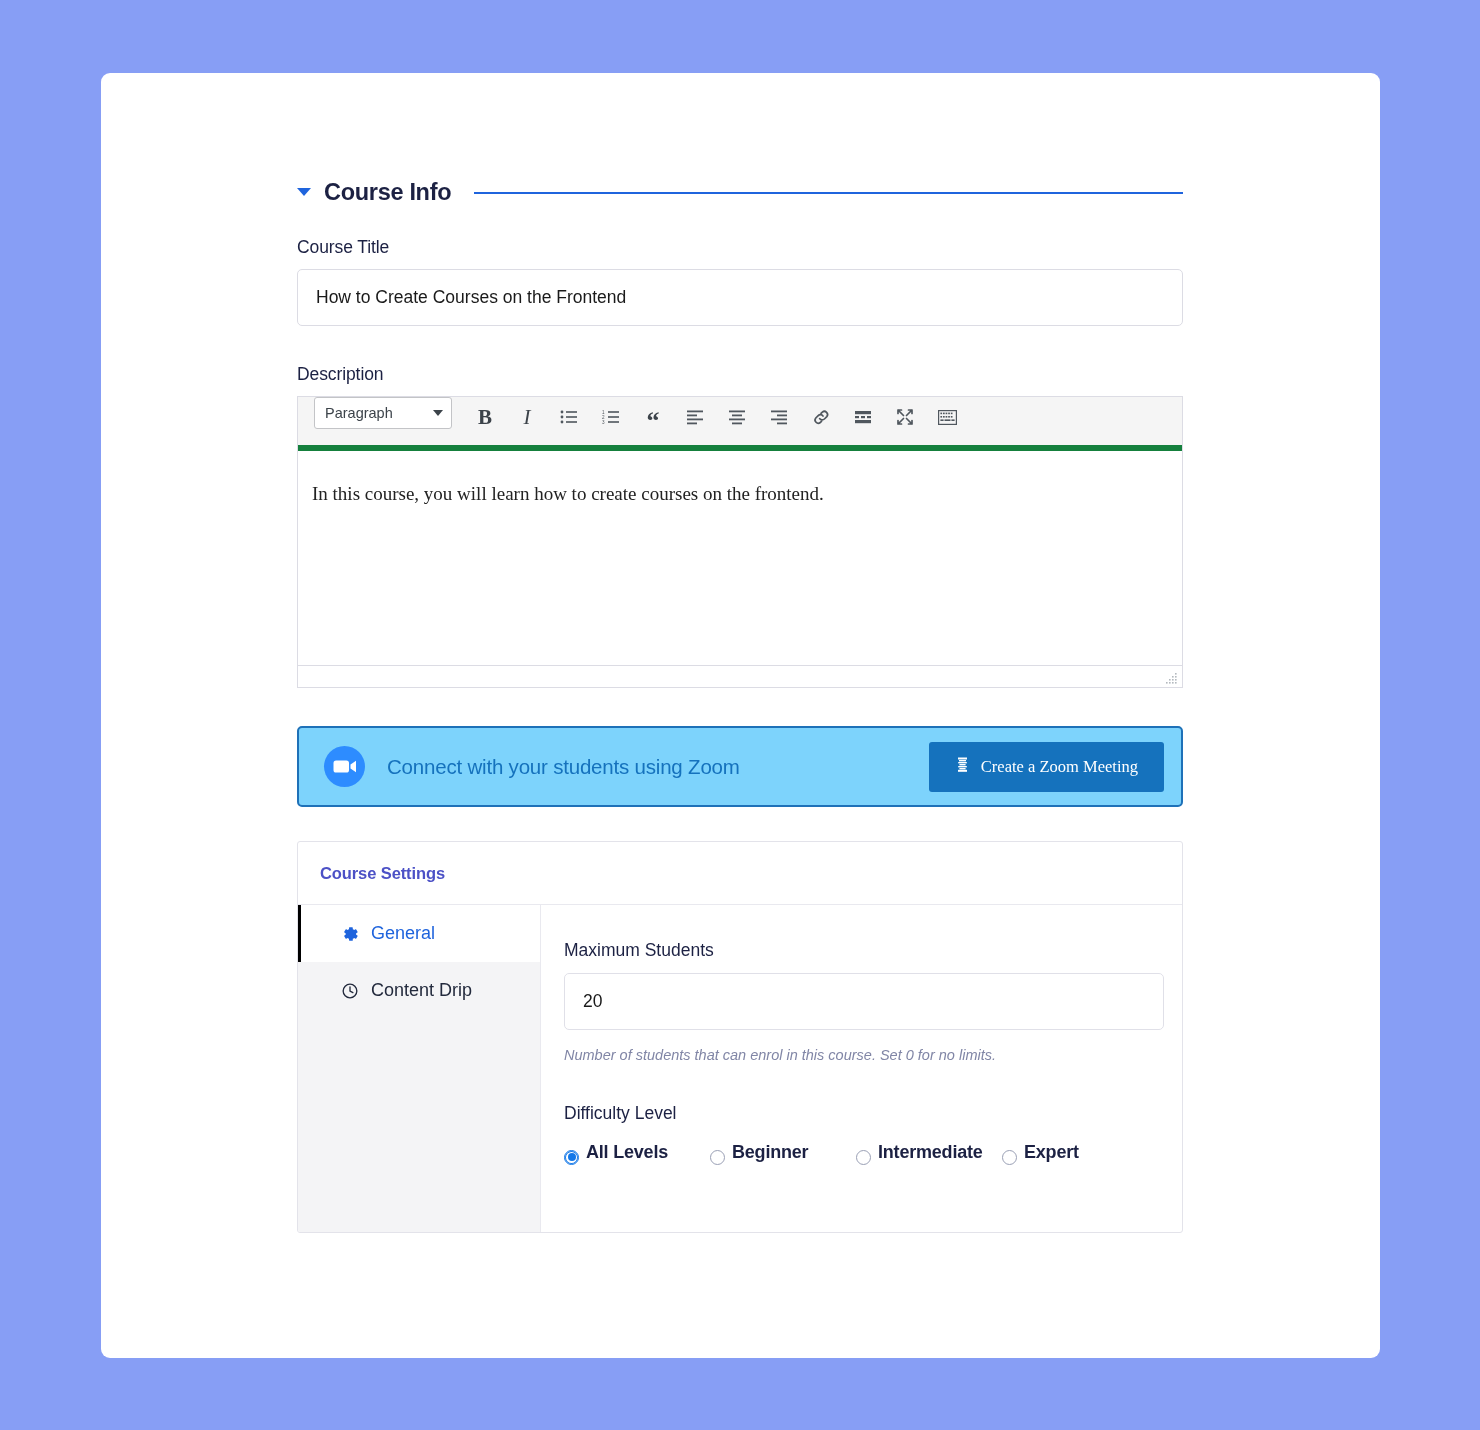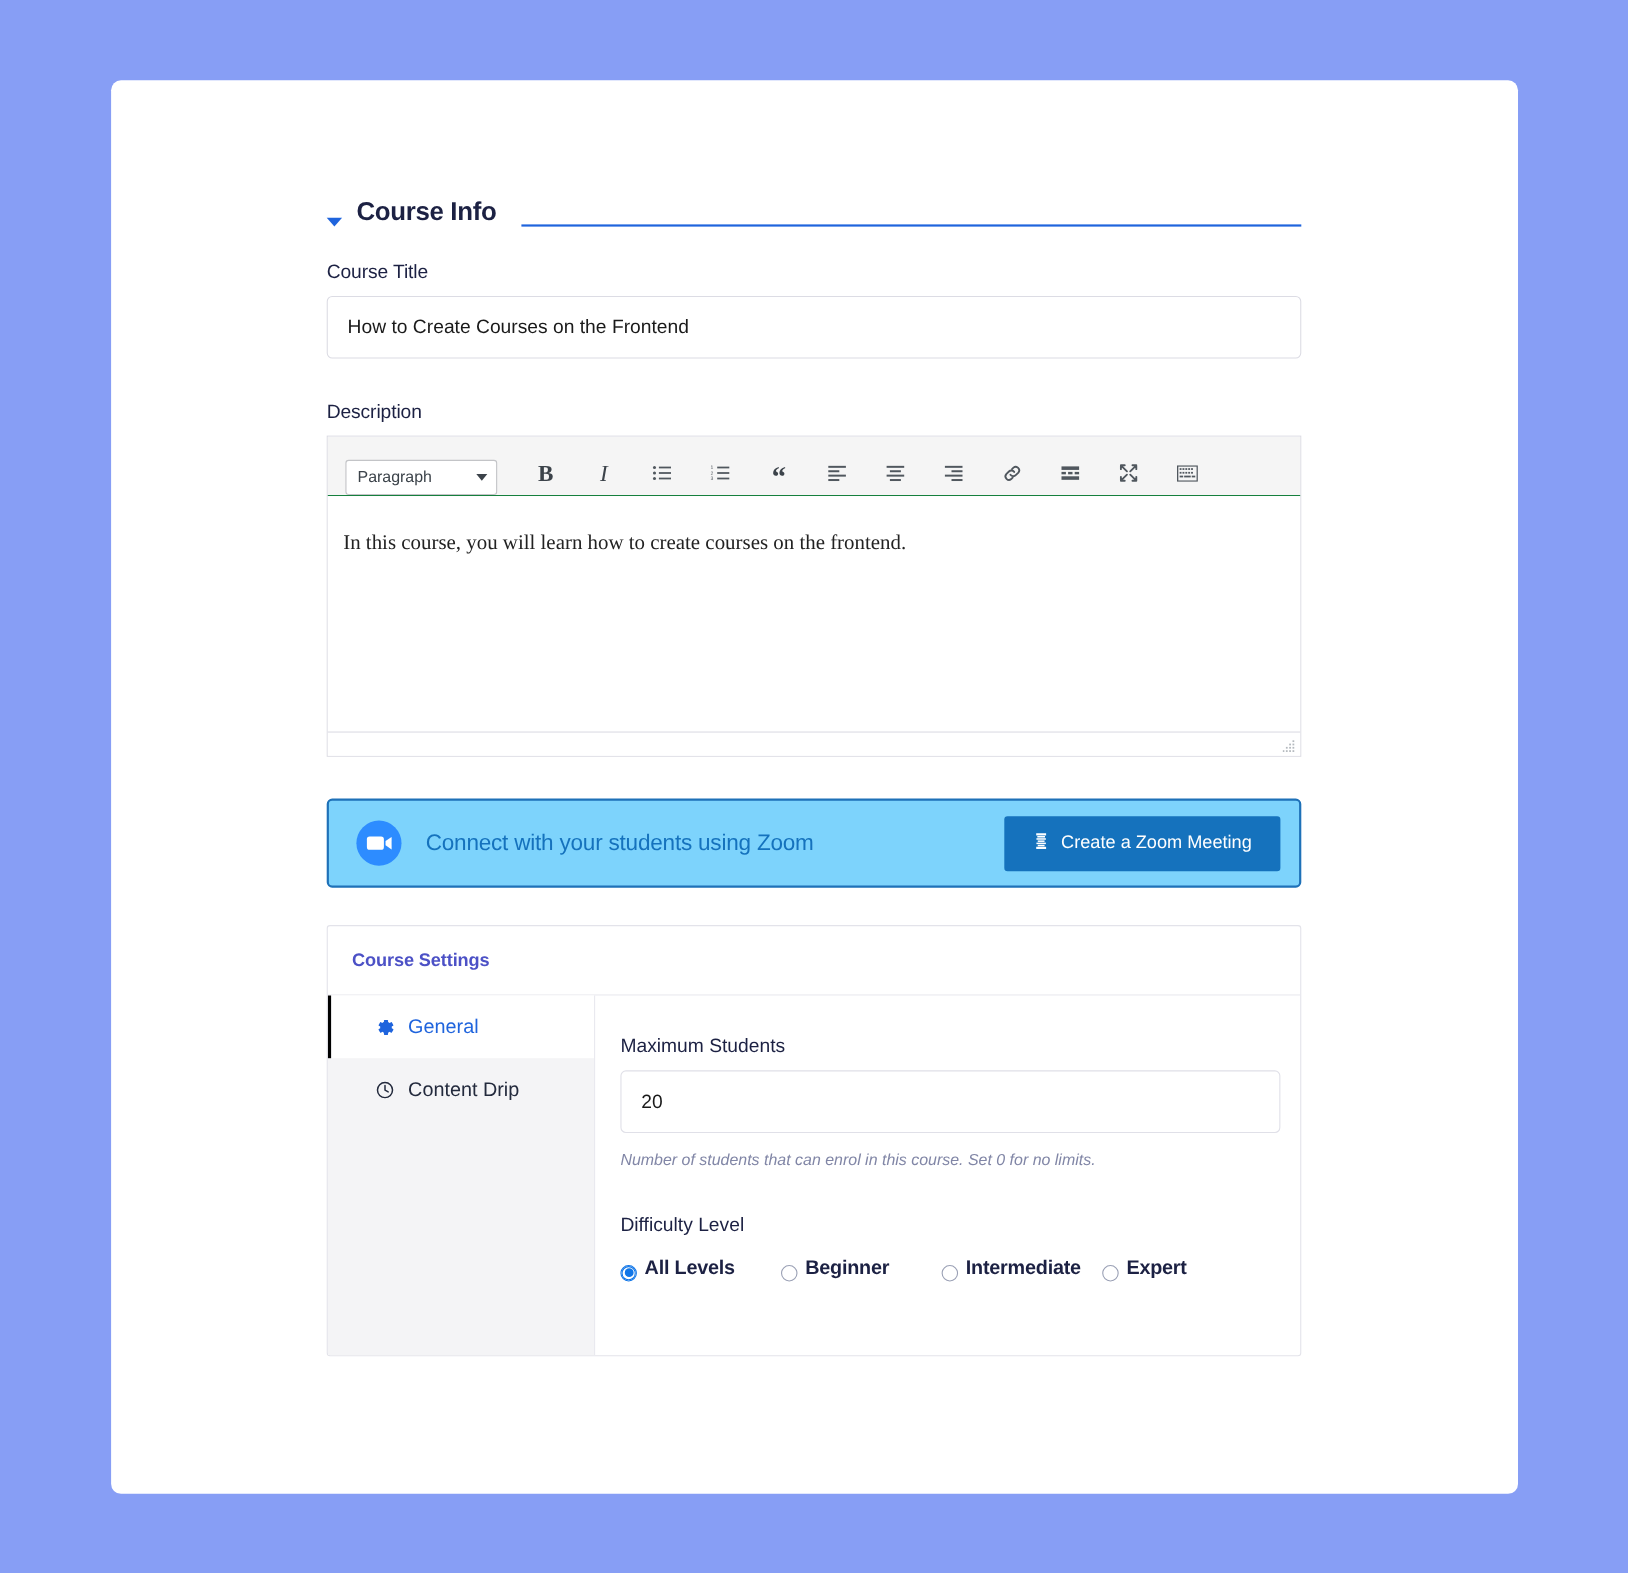--- a/index.html
+++ b/index.html
@@ -21,21 +21,21 @@
 
   .content {
     position: absolute;
     left: 196px; top: 105px;
     width: 886px;
   }
 
   
   .section-head {
     display: flex;
-    align-items: flex-end;
+    align-items: center;
     gap: 13px;
     height: 28px;
     margin-bottom: 31px;
   }
   .caret {
     width: 0; height: 0;
     border-left: 7px solid transparent;
     border-right: 7px solid transparent;
     border-top: 8px solid #1f64dd;
     flex: 0 0 auto;
@@ -82,26 +82,26 @@
   .gap-34 { height: 34px; }
 
   
   .editor {
     width: 100%;
     border: 1px solid #dcdce4;
     background: #fff;
   }
   .editor-toolbar {
     display: flex;
-    align-items: flex-end;
+    align-items: flex-start;
     height: 54px;
     background: #f5f5f5;
-    border-bottom: 1px solid #15803d;
+    border-bottom: 6px solid #15803d;
     padding: 0 8px;
-    gap: 15px;
+    gap: 4px;
   }
   .para-select {
     margin-left: 8px;
     margin-right: 10px;
     width: 138px;
     height: 32px;
     border: 1px solid #c3c4c7;
     border-radius: 3px;
     background: #fff;
     display: flex;
@@ -176,21 +176,21 @@
     color: #1572bd;
     letter-spacing: -0.2px;
   }
   .zoom-btn {
     margin-left: auto;
     height: 50px;
     background: #1572bd;
     border: none;
     border-radius: 3px;
     color: #fff;
-    font-family: Liberation Sans, sans-serif;
+    font-family: Liberation Serif, serif;
     font-size: 16.5px;
     padding: 0 26px;
     display: flex;
     align-items: center;
     gap: 11px;
     cursor: pointer;
   }
 
   
   .settings-panel {

